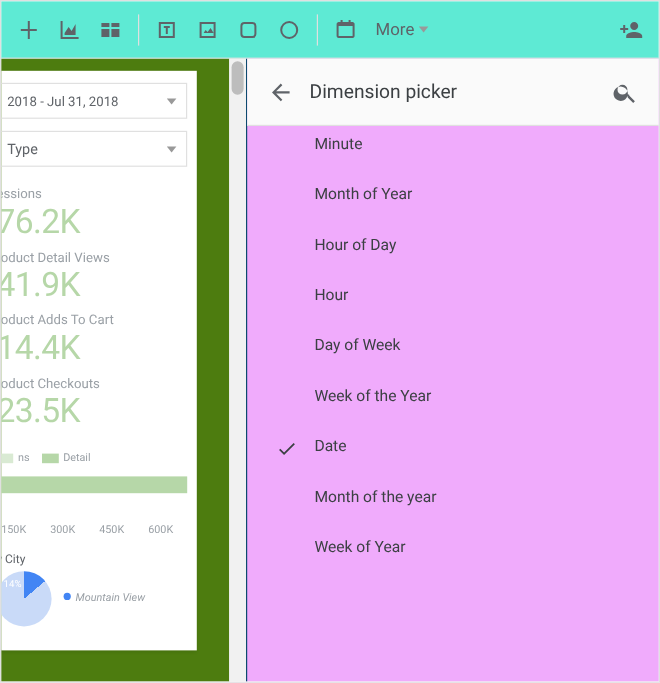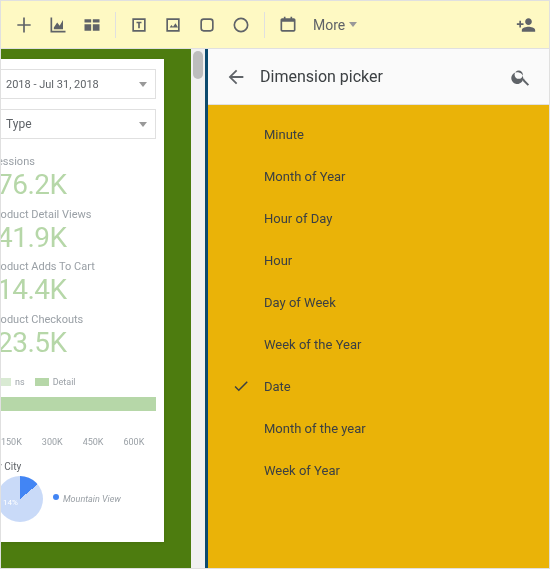--- a/index.html
+++ b/index.html
@@ -1,21 +1,21 @@
 <!DOCTYPE html>
 <html><head>
 <meta charset="utf-8">
 <style>
   * { box-sizing: border-box; margin: 0; padding: 0; font-family: Roboto, Arial, sans-serif; }
   body { width: 550px; height: 569px; overflow: hidden; background: #fff; position: relative; border: 1px solid #e0e0e0; }
 
   
   .toolbar {
     height: 48px; display: flex; align-items: center; padding: 0 6px;
-    border-bottom: 1px solid #e0e0e0; background: #fef9c3;
+    border-bottom: 1px solid #e0e0e0; background: #5eead4;
   }
   .toolbar .tb-item {
     width: 34px; height: 34px; display: flex; align-items: center; justify-content: center;
     color: #5f6368; cursor: pointer; border-radius: 3px;
   }
   .toolbar .sep { width: 1px; height: 26px; background: #e0e0e0; margin: 0 6px; }
   .toolbar .more {
     display: flex; align-items: center; height: 34px; padding: 0 8px;
     color: #5f6368; font-size: 14px; cursor: pointer;
   }
@@ -50,40 +50,40 @@
   .metric-value { font-size: 28px; color: #b6d7a8; font-weight: 400; line-height: 1.2; letter-spacing: -0.5px; }
 
   .legend { display:flex; gap:10px; margin-top:18px; }
   .legend .item{ display:flex; align-items:center; gap:4px; font-size:9px; color:#9aa0a6;}
   .legend .sw{ width:14px; height:8px; }
   .bar{ width:100%; height:14px; background:#b6d7a8; margin-top:10px; margin-bottom:26px; }
   .axis{ display:flex; gap:20px; font-size:9px; color:#9aa0a6; margin-bottom:14px; padding-left:4px;}
   .sub{ font-size:10px; color:#5f6368; }
   .pie-wrap{ display:flex; align-items:center; gap:10px; margin-top:4px;}
   .pie{ width:46px; height:46px; border-radius:50%; background: conic-gradient(#4285f4 0 50deg, #c9daf8 50deg 360deg); position:relative;}
-  .pie .lbl{ position:absolute; left:6px; top:22px; font-size:8px; color:#fff;}
+  .pie .lbl{ position:absolute; left:6px; top:6px; font-size:8px; color:#fff;}
   .pie-legend{ display:flex; gap:4px; font-size:9px; color:#9aa0a6;font-style:italic;}
   .dot{ width:6px; height:6px; border-radius:50%; background:#4285f4;}
 
   
   .panel {
-    flex: 1; background: #eab308; border-left: 3px solid #0c4a6e; display: flex; flex-direction: column;
+    flex: 1; background: #f0abfc; border-left: 1px solid #0c4a6e; display: flex; flex-direction: column;
   }
   .panel-header {
     height: 56px; display: flex; align-items: center; padding: 0 14px;
     border-bottom: 1px solid #e0e0e0; background:#fafafa;
   }
   .panel-header .back { width: 28px; height: 28px; display:flex; align-items:center; justify-content:center; cursor:pointer; margin-right:10px;}
   .panel-header .title { font-size: 16px; color: #3c4043; flex:1;}
   .panel-header .search { width: 28px; height: 28px; display:flex; align-items:center; justify-content:center; cursor:pointer;}
   .panel-header svg{ width:22px; height:22px; fill:#5f6368;}
 
   .dim-list { flex:1; overflow:auto; padding: 8px 0; }
   .dim-item {
-    height: 42px; display:flex; align-items:center; padding-left: 56px; position:relative;
+    height: 42px; display:flex; align-items:flex-start; padding-left: 56px; position:relative;
     font-size: 13px; color:#3c4043; cursor:pointer;
   }
   .dim-item .check{ position:absolute; left:24px; width:18px; height:18px; }
   .dim-item .check svg{ width:18px; height:18px; fill:#3c4043;}
 </style>
 </head>
 <body>
 
 <div class="toolbar">
   <div class="tb-item">

